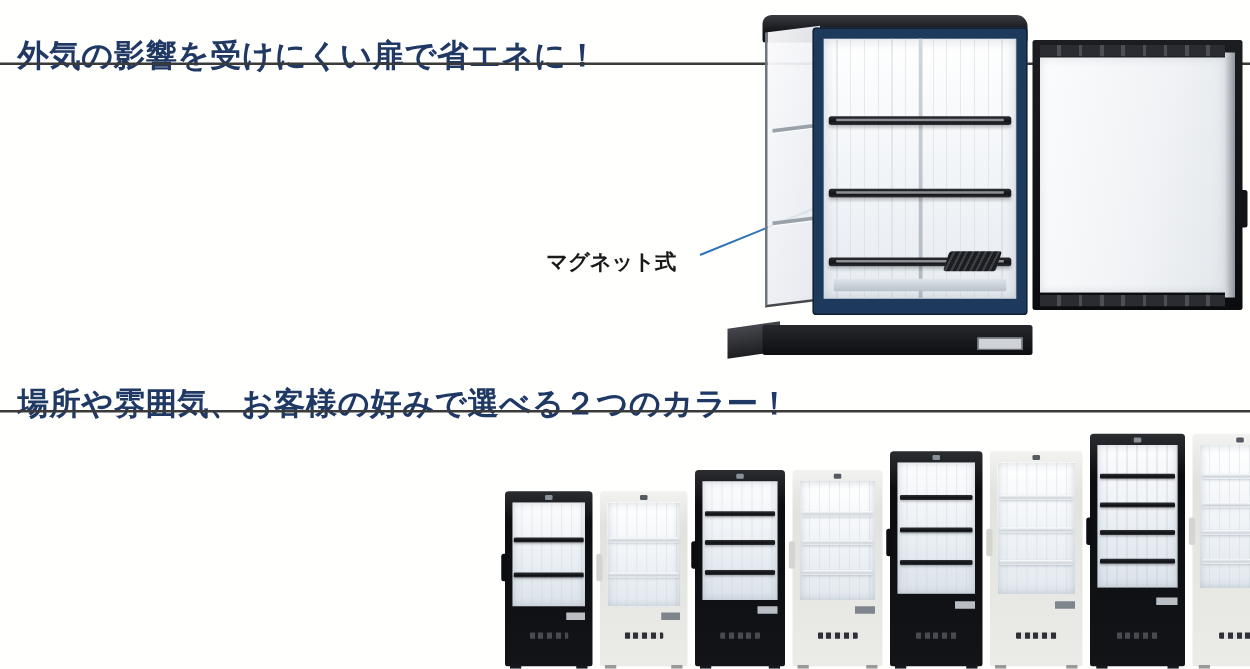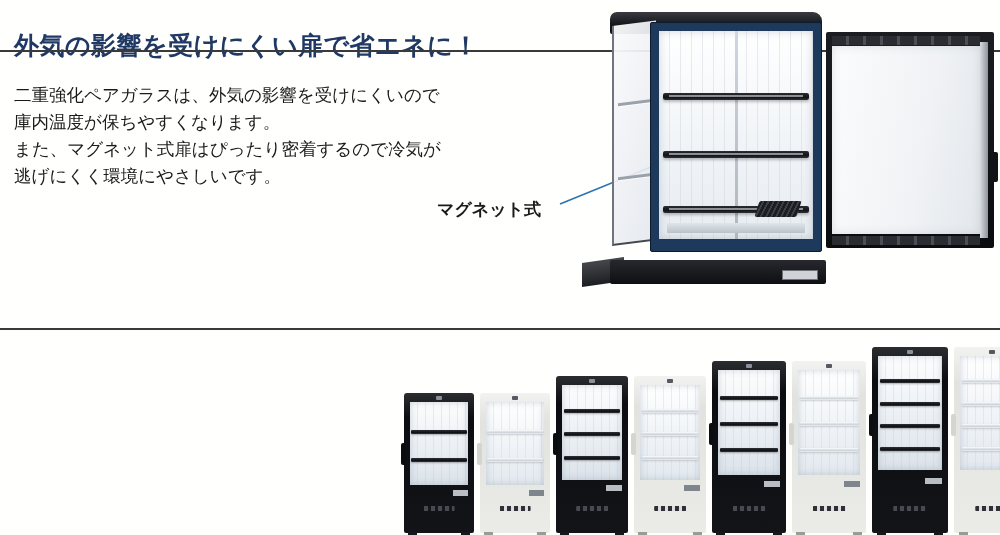--- a/index.html
+++ b/index.html
@@ -335,24 +335,20 @@
 </style>
 </head>
 <body>
 
 <div class="page">
 
   <h2 class="section-heading" id="heading-1">外気の影響を受けにくい扉で省エネに！</h2>
 
   <div class="divider" id="divider-1"></div>
 
-  <p class="body-copy" id="body-1">二重強化ペアガラスは、外気の影響を受けにくいので
-庫内温度が保ちやすくなります。
-また、マグネット式扉はぴったり密着するので冷気が
-逃げにくく環境にやさしいです。</p>
 
   <span class="callout-label">マグネット式</span>
 
   <svg class="callout-line" viewBox="0 0 125 56" width="125" height="56" aria-hidden="true">
     <line x1="0" y1="54" x2="118" y2="6" stroke="#2e74b5" stroke-width="1.6"></line>
     <circle cx="119" cy="5" r="3.4" fill="#2e74b5"></circle>
   </svg>
 
   <div class="hero">
 
@@ -379,20 +375,21 @@
 
     <div class="hero-door">
       <div class="hero-door-strip top"></div>
       <div class="hero-door-inner"></div>
       <div class="hero-door-edge"></div>
       <div class="hero-door-strip bot"></div>
       <div class="hero-door-handle"></div>
     </div>
   </div>
 
+  <h2 class="section-heading" id="heading-2">場所や雰囲気、お客様の好みで選べる２つのカラー！</h2>
 
   <div class="divider" id="divider-2"></div>
 
 
   <div class="lineup" id="lineup">
       <div class="unit black" style="left: 0px; width: 70px; height: 140px;">
         <div class="cab">
           <div class="sensor"></div>
           <div class="window">
             <div class="shelf" style="top: 33.3333%;"></div>

